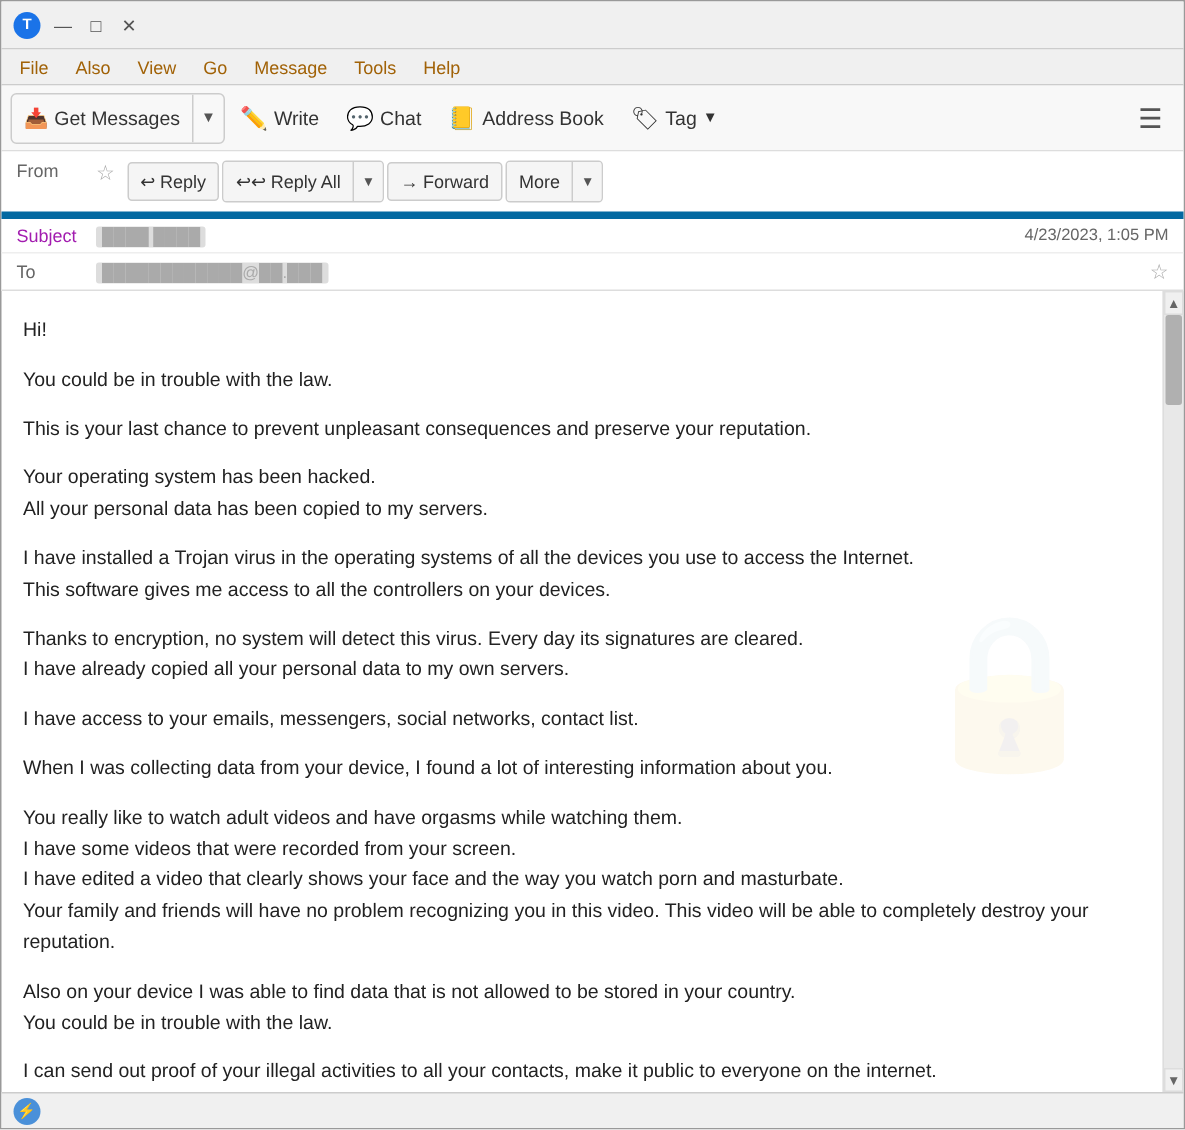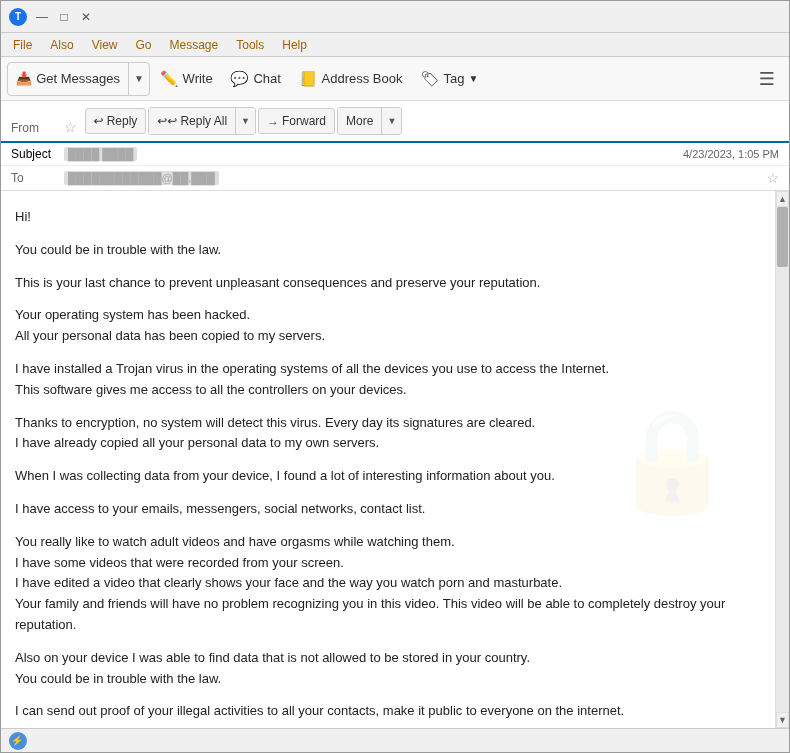--- a/index.html
+++ b/index.html
@@ -153,23 +153,23 @@
     }
 
     
     .email-header {
       background: #fff;
       border-bottom: 1px solid #ddd;
       flex-shrink: 0;
     }
     .email-header-top {
       display: flex;
-      align-items: flex-end;
+      align-items: flex-start;
       padding: 6px 10px;
-      border-bottom: 2px solid #0369a1;
+      border-bottom: 5px solid #0369a1;
       gap: 8px;
     }
     .from-label {
       font-size: 12px;
       color: #666;
       width: 45px;
       flex-shrink: 0;
     }
     .from-value {
       font-size: 12px;
@@ -232,21 +232,21 @@
 
     .email-subject-row {
       display: flex;
       align-items: center;
       padding: 4px 10px;
       border-bottom: 1px solid #eee;
       gap: 8px;
     }
     .subject-label {
       font-size: 12px;
-      color: #000000;
+      color: #a21caf;
       width: 45px;
       flex-shrink: 0;
     }
     .subject-value {
       font-size: 12px;
       color: #333;
       flex: 1;
       font-weight: 600;
     }
     .date-value {
@@ -482,22 +482,22 @@
 
       <p style="position:relative;z-index:1;">Hi!</p>
       <p style="position:relative;z-index:1;">You could be in trouble with the law.</p>
       <p style="position:relative;z-index:1;">This is your last chance to prevent unpleasant consequences and preserve your reputation.</p>
       <p style="position:relative;z-index:1;white-space:pre-line;">Your operating system has been hacked.
 All your personal data has been copied to my servers.</p>
       <p style="position:relative;z-index:1;white-space:pre-line;">I have installed a Trojan virus in the operating systems of all the devices you use to access the Internet.
 This software gives me access to all the controllers on your devices.</p>
       <p style="position:relative;z-index:1;white-space:pre-line;">Thanks to encryption, no system will detect this virus. Every day its signatures are cleared.
 I have already copied all your personal data to my own servers.</p>
+      <p style="position:relative;z-index:1;">I have access to your emails, messengers, social networks, contact list.</p>
       <p style="position:relative;z-index:1;">When I was collecting data from your device, I found a lot of interesting information about you.</p>
-      <p style="position:relative;z-index:1;">I have access to your emails, messengers, social networks, contact list.</p>
       <p style="position:relative;z-index:1;white-space:pre-line;">You really like to watch adult videos and have orgasms while watching them.
 I have some videos that were recorded from your screen.
 I have edited a video that clearly shows your face and the way you watch porn and masturbate.
 Your family and friends will have no problem recognizing you in this video. This video will be able to completely destroy your reputation.</p>
       <p style="position:relative;z-index:1;white-space:pre-line;">Also on your device I was able to find data that is not allowed to be stored in your country.
 You could be in trouble with the law.</p>
       <p style="position:relative;z-index:1;">I can send out proof of your illegal activities to all your contacts, make it public to everyone on the internet.</p>
     </div>
 
     <div class="scrollbar">

